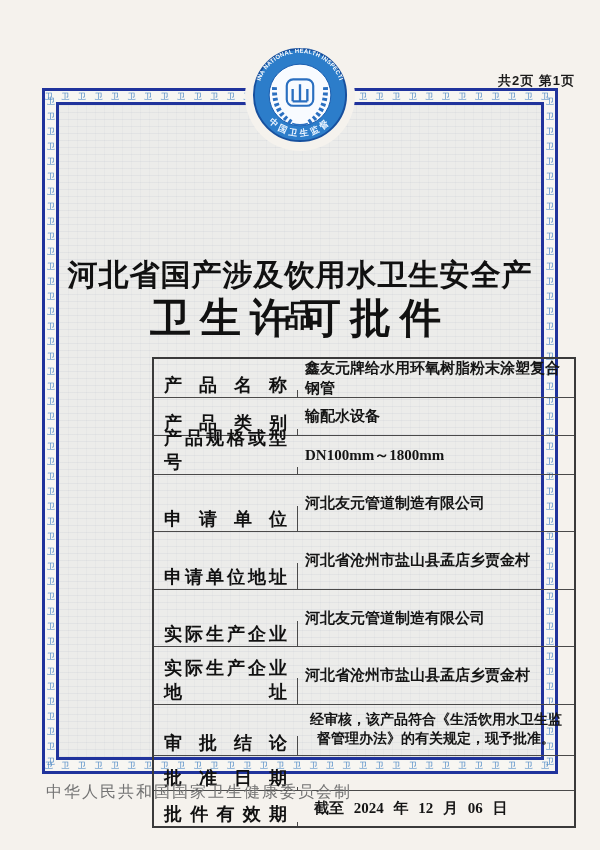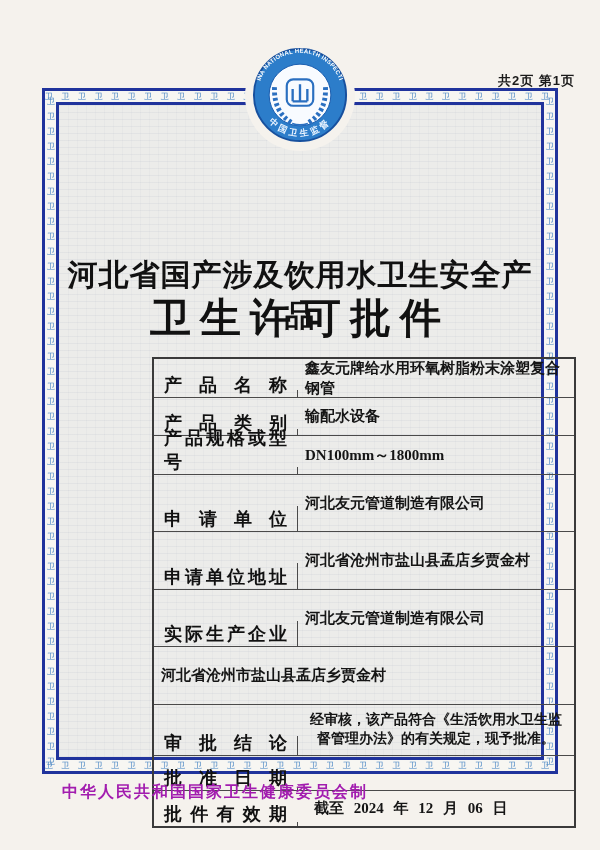--- a/index.html
+++ b/index.html
@@ -77,22 +77,22 @@
     font-size:15px;font-weight:700;color:#151515;line-height:1.35;
   }
   .h38{height:38px;} .h37{height:37px;} .h56{height:56px;} .h57{height:57px;}
   .h50{height:50px;} .h34{height:34px;} .h35{height:35px;}
   .v-center{justify-content:center;text-align:center;}
   .v-conclusion{justify-content:center;text-align:center;font-size:14px;padding:2px 8px;}
   .v-date{justify-content:center;text-align:center;word-spacing:7px;}
   .v-valid{word-spacing:6px;padding-left:16px;}
   
   .footer-line{
-    position:absolute;left:62px;top:782px;
-    font-size:16px;font-weight:700;letter-spacing:2px;color:#a21caf;
+    position:absolute;left:46px;top:782px;
+    font-size:16px;font-weight:400;letter-spacing:2px;color:#737373;
   }
 </style>
 </head>
 <body>
 
 <div class="page-indicator">共2页  第1页</div>
 
 <div class="frame">
   <div class="pattern-band pattern-top">卫 卫 卫 卫 卫 卫 卫 卫 卫 卫 卫 卫 卫 卫 卫 卫 卫 卫 卫 卫 卫 卫 卫 卫 卫 卫 卫 卫 卫 卫 卫 卫 卫 卫 卫 卫 卫 卫 卫 卫 卫 卫 卫 卫 卫 卫 卫 卫 卫 卫 卫 卫 卫 卫 卫 卫 卫 卫 卫 卫 卫 卫 卫 卫 卫 卫 卫 卫 卫 卫 卫 卫 卫 卫 卫 卫 卫 卫 卫 卫 卫 卫 卫 卫 卫 卫 卫 卫 卫 卫 </div>
   <div class="pattern-band pattern-bottom">卫 卫 卫 卫 卫 卫 卫 卫 卫 卫 卫 卫 卫 卫 卫 卫 卫 卫 卫 卫 卫 卫 卫 卫 卫 卫 卫 卫 卫 卫 卫 卫 卫 卫 卫 卫 卫 卫 卫 卫 卫 卫 卫 卫 卫 卫 卫 卫 卫 卫 卫 卫 卫 卫 卫 卫 卫 卫 卫 卫 卫 卫 卫 卫 卫 卫 卫 卫 卫 卫 卫 卫 卫 卫 卫 卫 卫 卫 卫 卫 卫 卫 卫 卫 卫 卫 卫 卫 卫 卫 </div>
@@ -134,20 +134,23 @@
           </div>
         <div class="cell value">河北省沧州市盐山县孟店乡贾金村</div>
       </div>
       <div class="row h56">
         <div class="cell label">
             <span>实际生产企业</span>
           </div>
         <div class="cell value">河北友元管道制造有限公司</div>
       </div>
       <div class="row h57">
+        <div class="cell label">
+            <span>实际生产企业地址</span>
+          </div>
         <div class="cell value">河北省沧州市盐山县孟店乡贾金村</div>
       </div>
       <div class="row h50">
         <div class="cell label">
             <span>审批结论</span>
           </div>
         <div class="cell value v-conclusion">经审核，该产品符合《生活饮用水卫生监督管理办法》的有关规定，现予批准。</div>
       </div>
       <div class="row h34">
         <div class="cell label">

